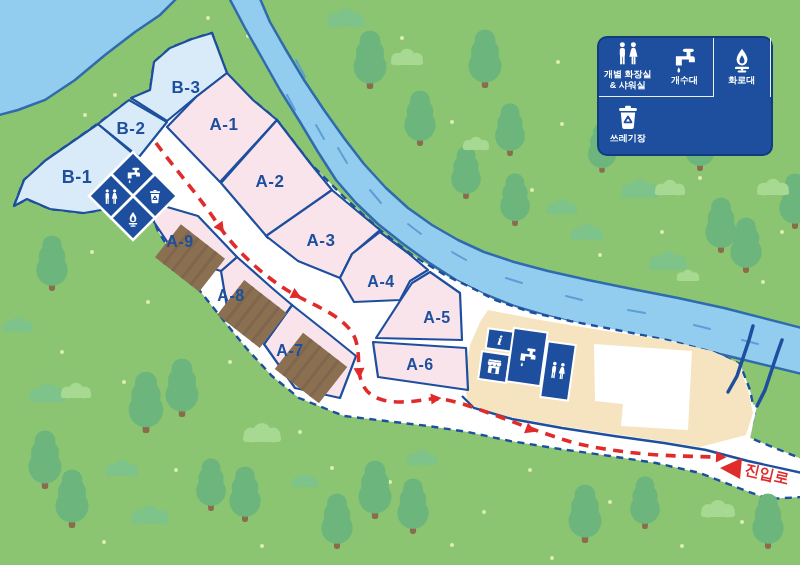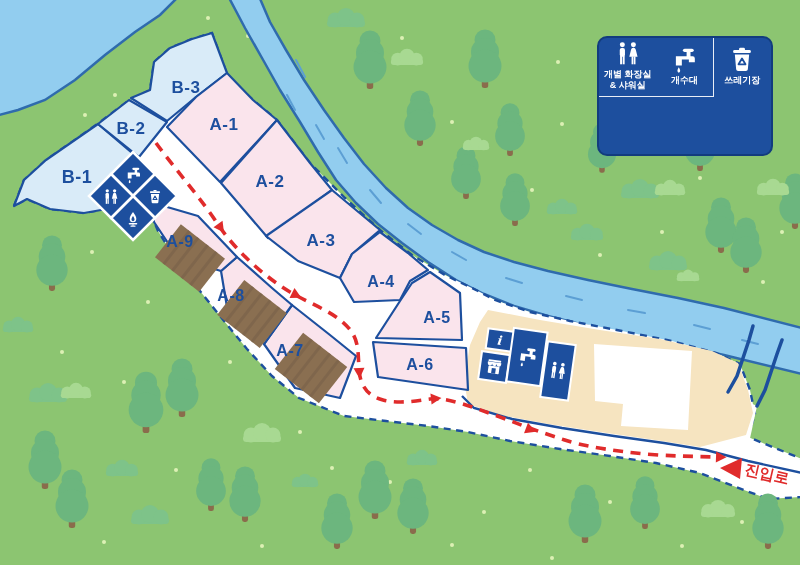--- a/index.html
+++ b/index.html
@@ -296,20 +296,26 @@
         </svg>
     <span class="legend-label">개별 화장실
 &amp; 샤워실</span>
   </div>
   <div class="legend-cell bR bB">
     <svg class="legend-icon" viewBox="0 0 24 24" width="26" height="26">
           <use href="#icon-faucet"></use>
         </svg>
     <span class="legend-label">개수대</span>
   </div>
+  <div class="legend-cell bR">
+    <svg class="legend-icon" viewBox="0 0 24 24" width="26" height="26">
+          <use href="#icon-fire"></use>
+        </svg>
+    <span class="legend-label">화로대</span>
+  </div>
   <div class="legend-cell">
     <svg class="legend-icon" viewBox="0 0 24 24" width="26" height="26">
           <use href="#icon-trash"></use>
         </svg>
     <span class="legend-label">쓰레기장</span>
   </div>
 </div>
 </div>
 
 </body></html>

